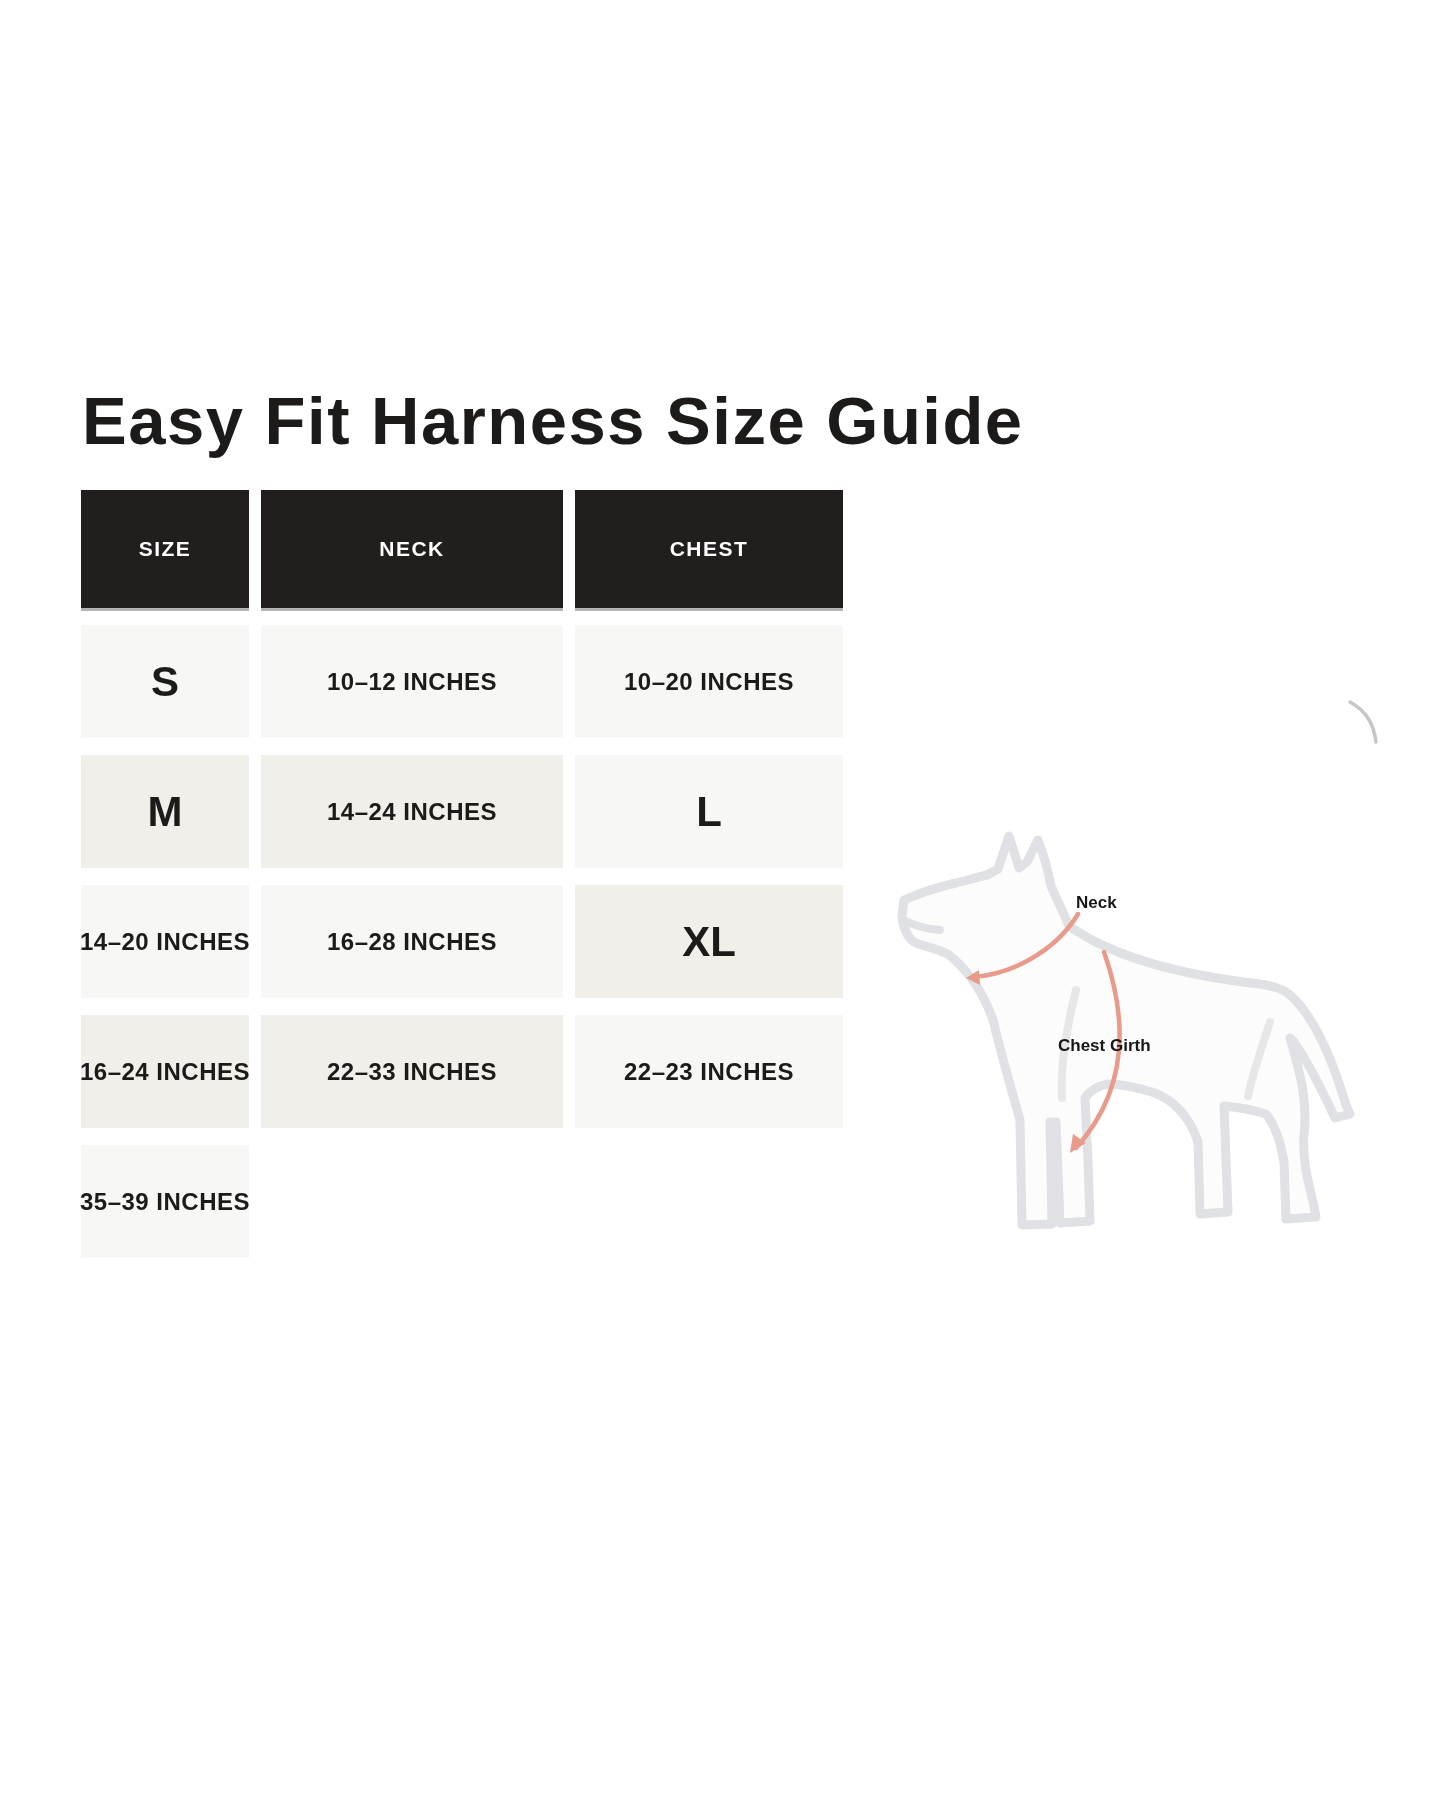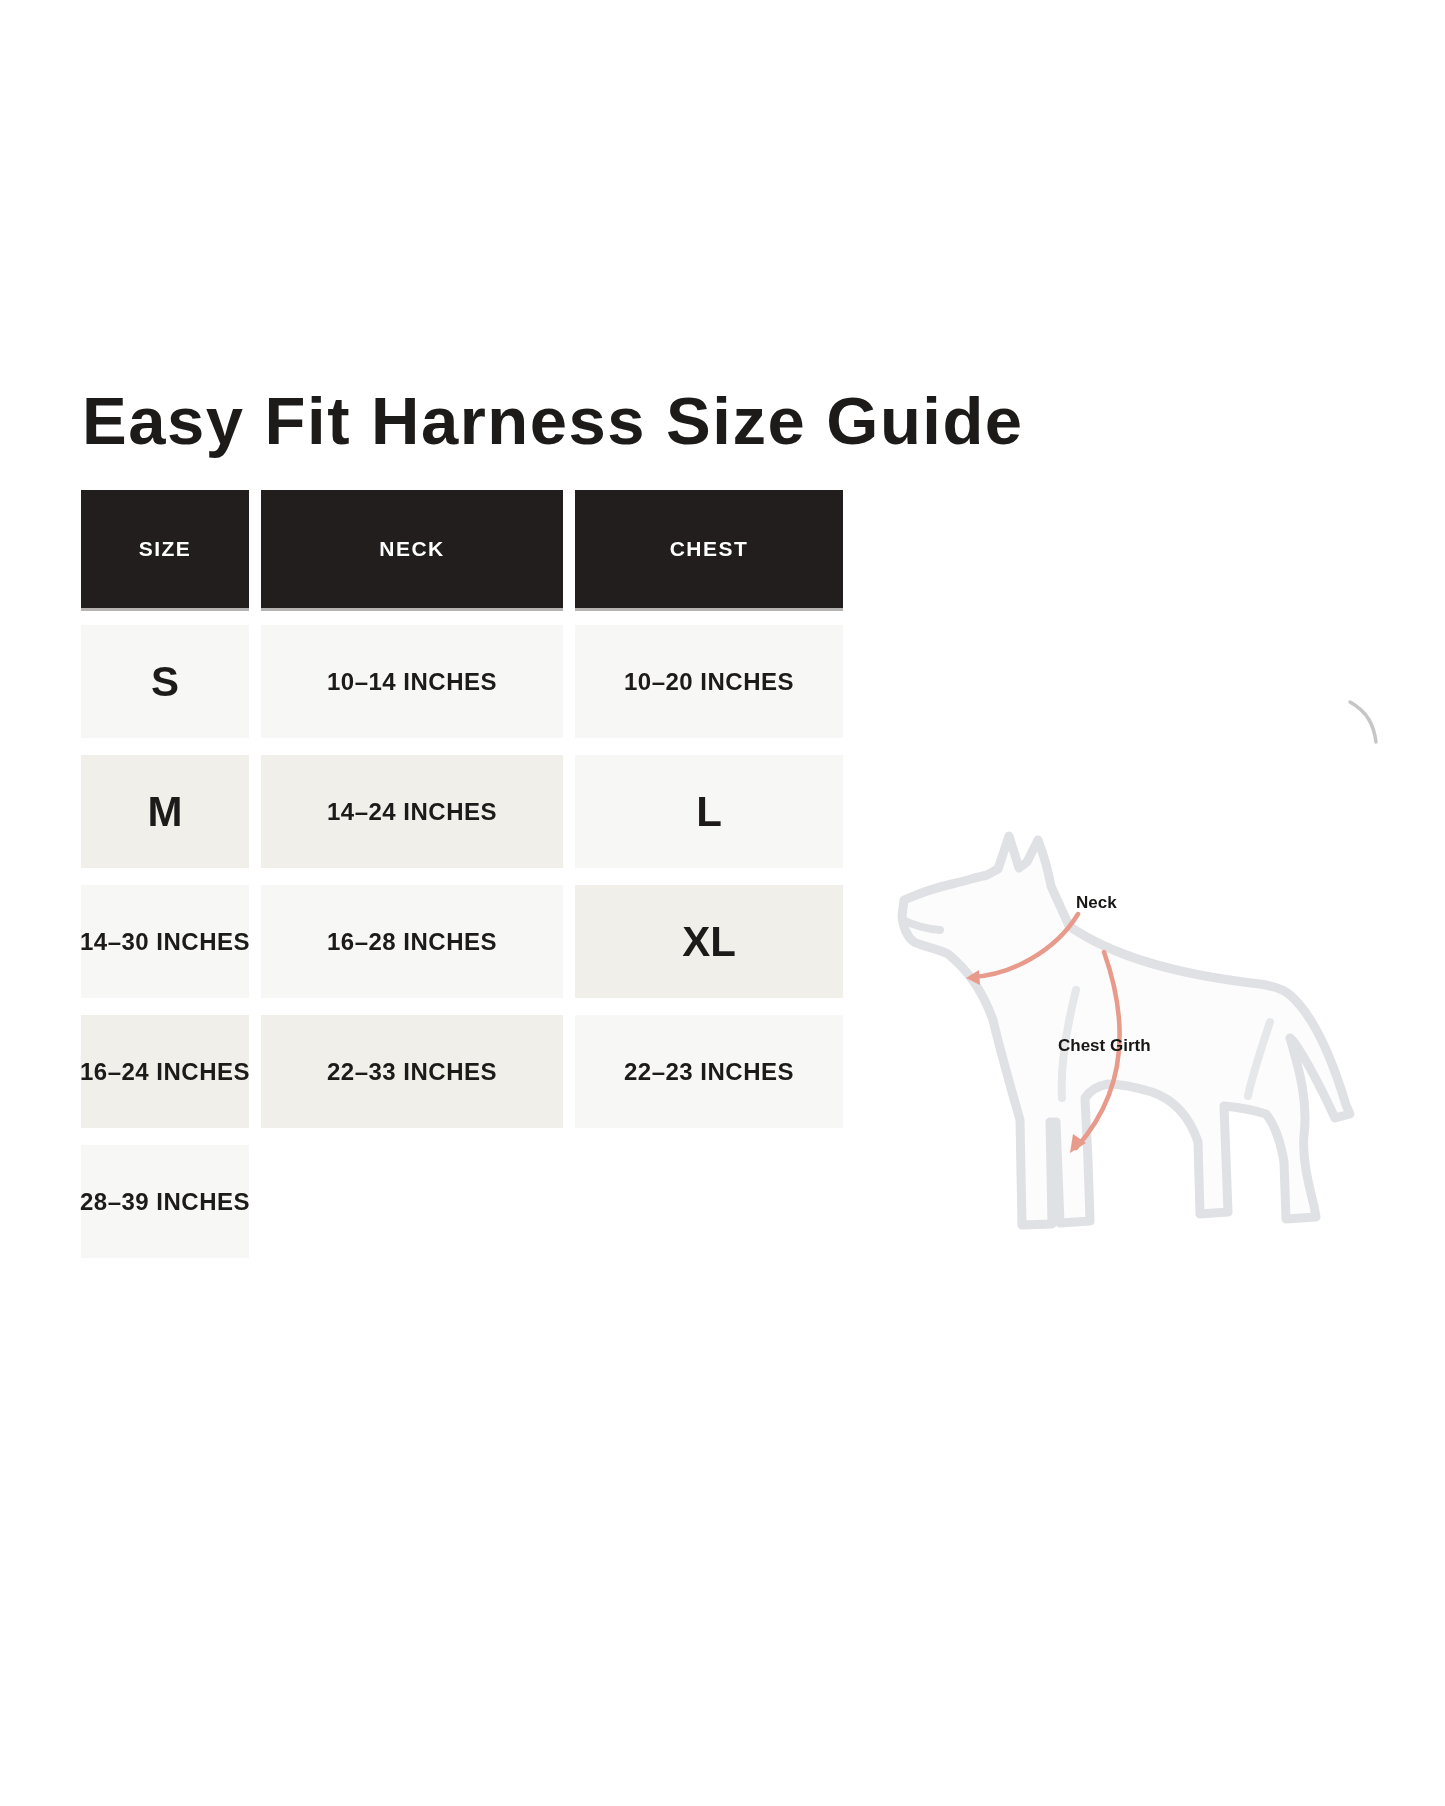--- a/index.html
+++ b/index.html
@@ -63,36 +63,36 @@
 
   <h1 class="page-title">Easy Fit Harness Size Guide</h1>
 
   <div class="size-table">
 
     <div class="cell th">SIZE</div>
     <div class="cell th">NECK</div>
     <div class="cell th">CHEST</div>
 
     <div class="cell row-light size-letter">S</div>
-    <div class="cell row-light measure">10–14 INCHES</div>
+    <div class="cell row-light measure">10–12 INCHES</div>
     <div class="cell row-light measure">10–20 INCHES</div>
 
     <div class="cell row-beige size-letter">M</div>
     <div class="cell row-beige measure">14–24 INCHES</div>
 
     <div class="cell row-light size-letter">L</div>
-    <div class="cell row-light measure">14–30 INCHES</div>
+    <div class="cell row-light measure">14–20 INCHES</div>
     <div class="cell row-light measure">16–28 INCHES</div>
 
     <div class="cell row-beige size-letter">XL</div>
     <div class="cell row-beige measure">16–24 INCHES</div>
     <div class="cell row-beige measure">22–33 INCHES</div>
 
     <div class="cell row-light measure">22–23 INCHES</div>
-    <div class="cell row-light measure">28–39 INCHES</div>
+    <div class="cell row-light measure">35–39 INCHES</div>
   </div>
 
   <div class="diagram">
     <svg width="500" height="570" viewBox="0 0 500 570">
 
       <path d="M 470 12 C 488 22, 494 36, 496 52" fill="none" stroke="#c6c6c8" stroke-width="3.5" stroke-linecap="round"></path>
 
       <path d="M 24 210
            C 40 203, 58 197, 76 193
            C 88 190, 98 187, 107 185

